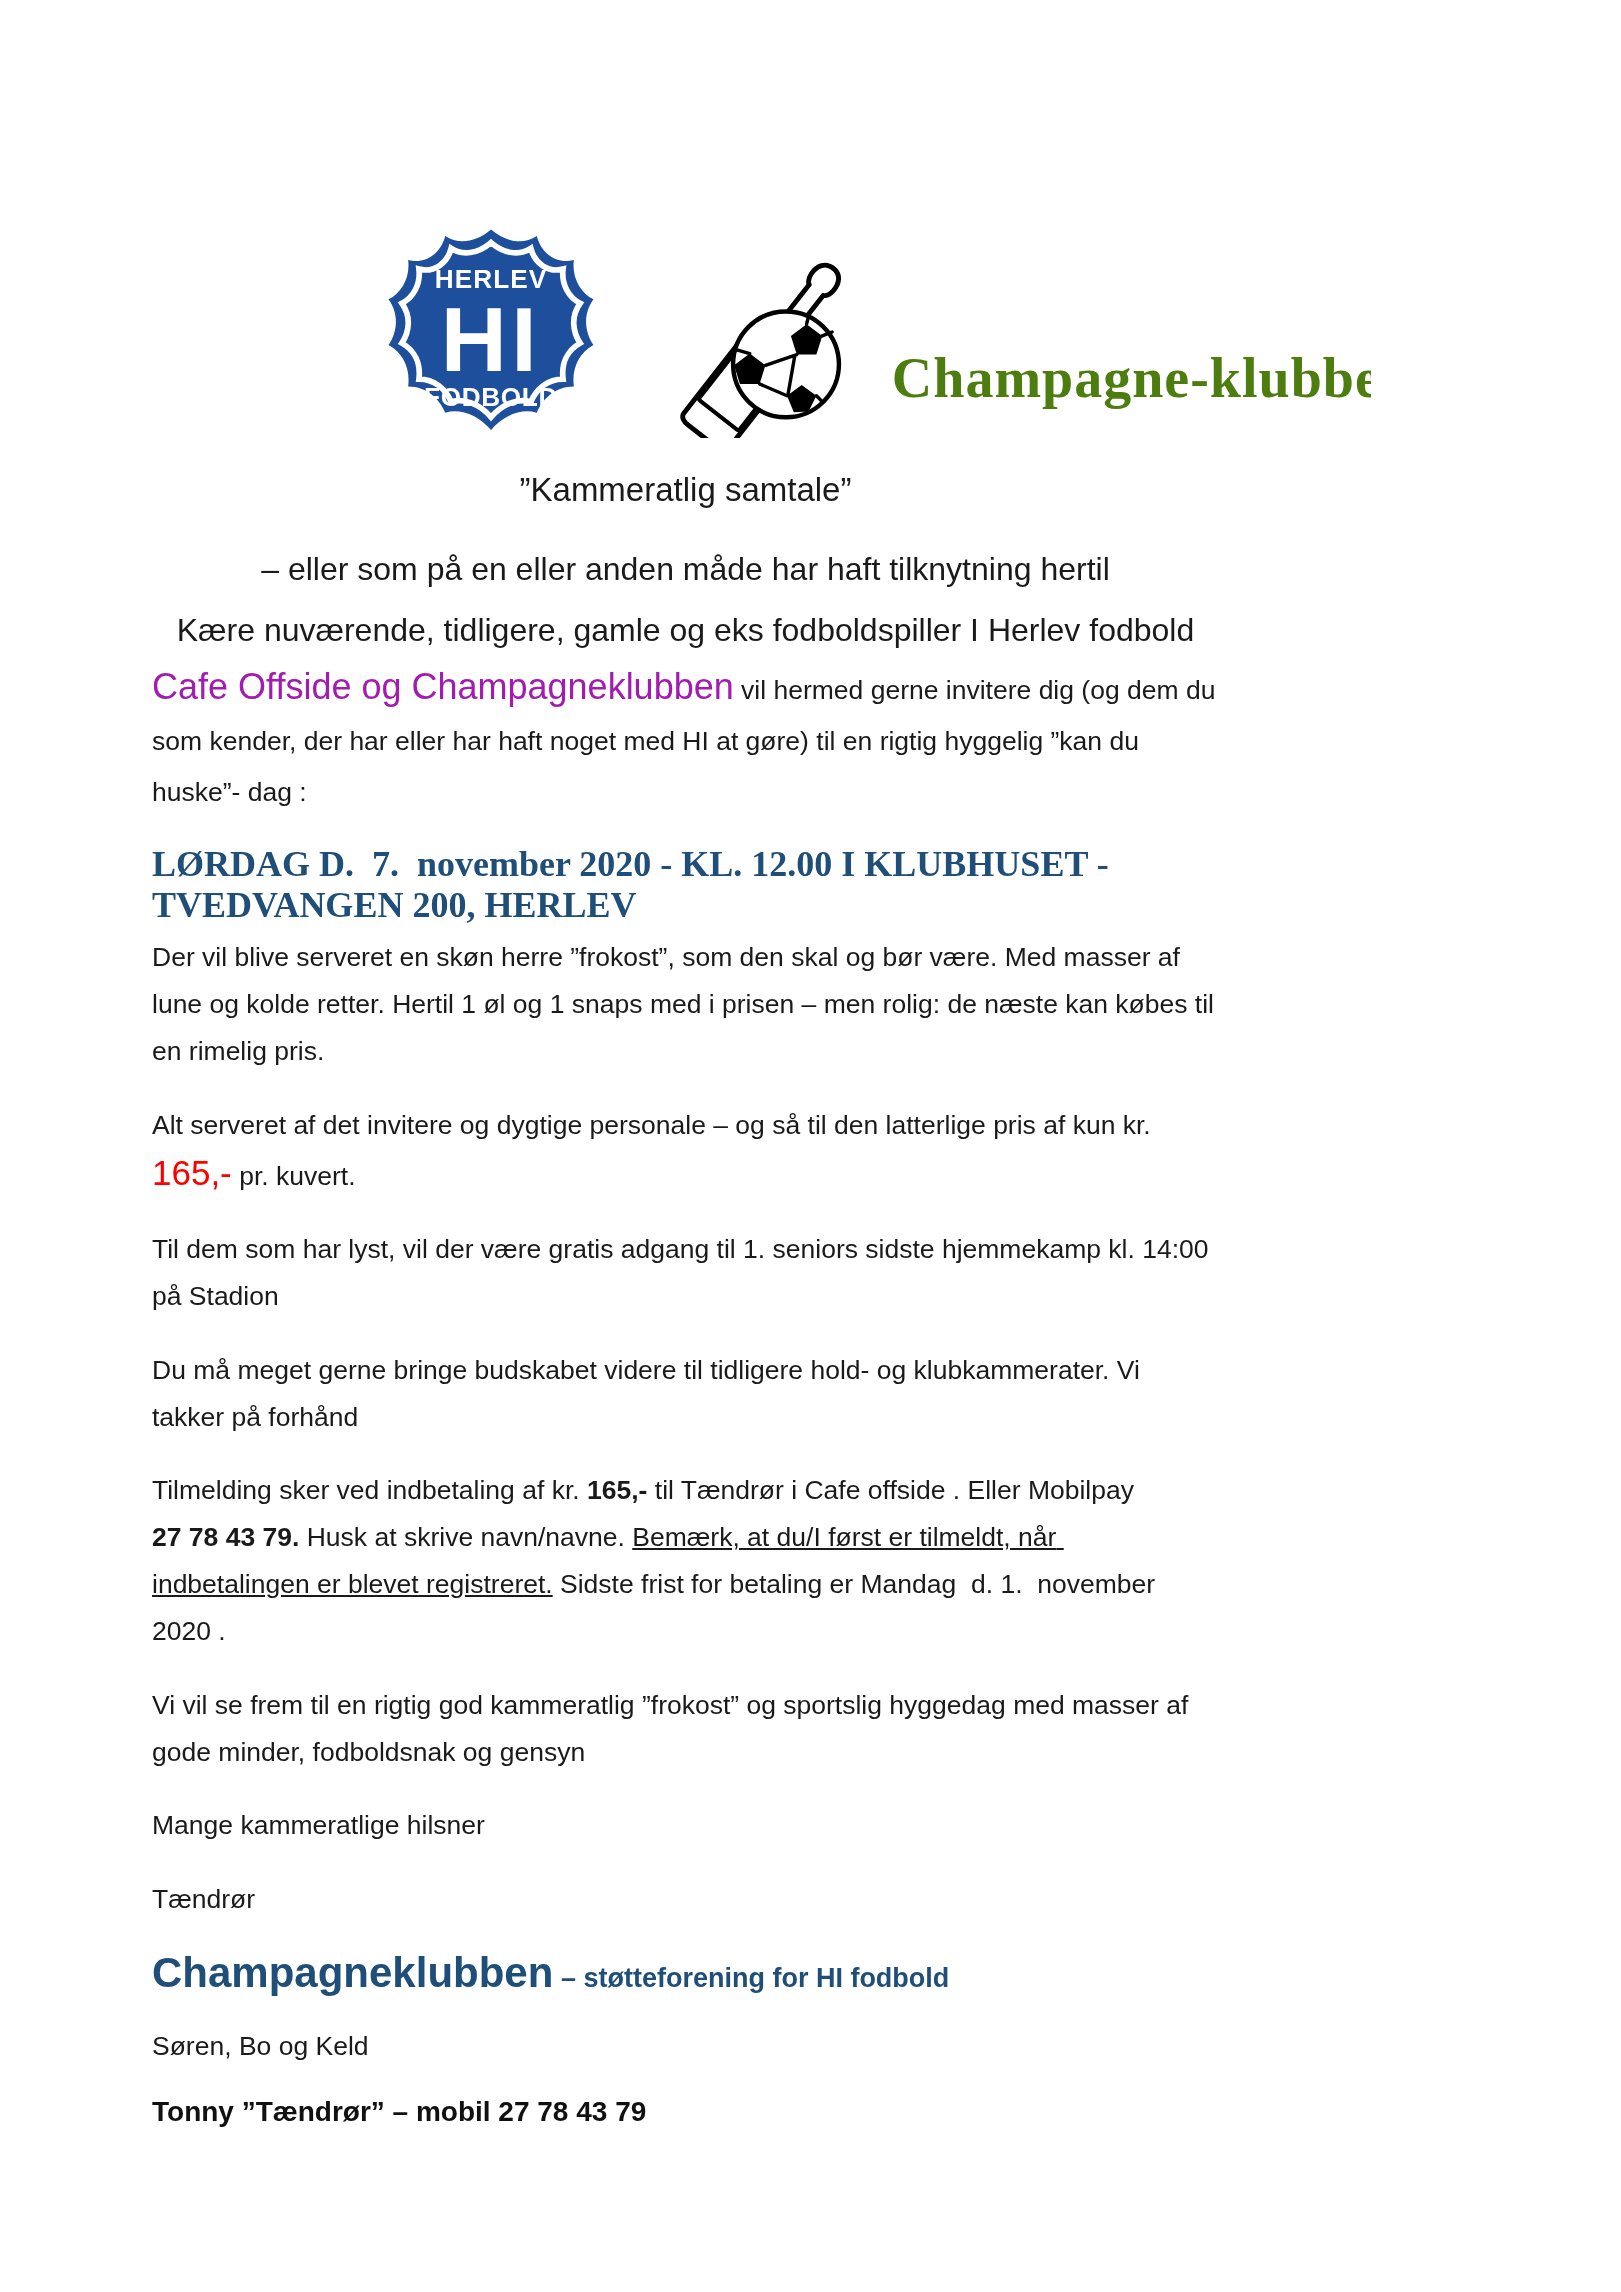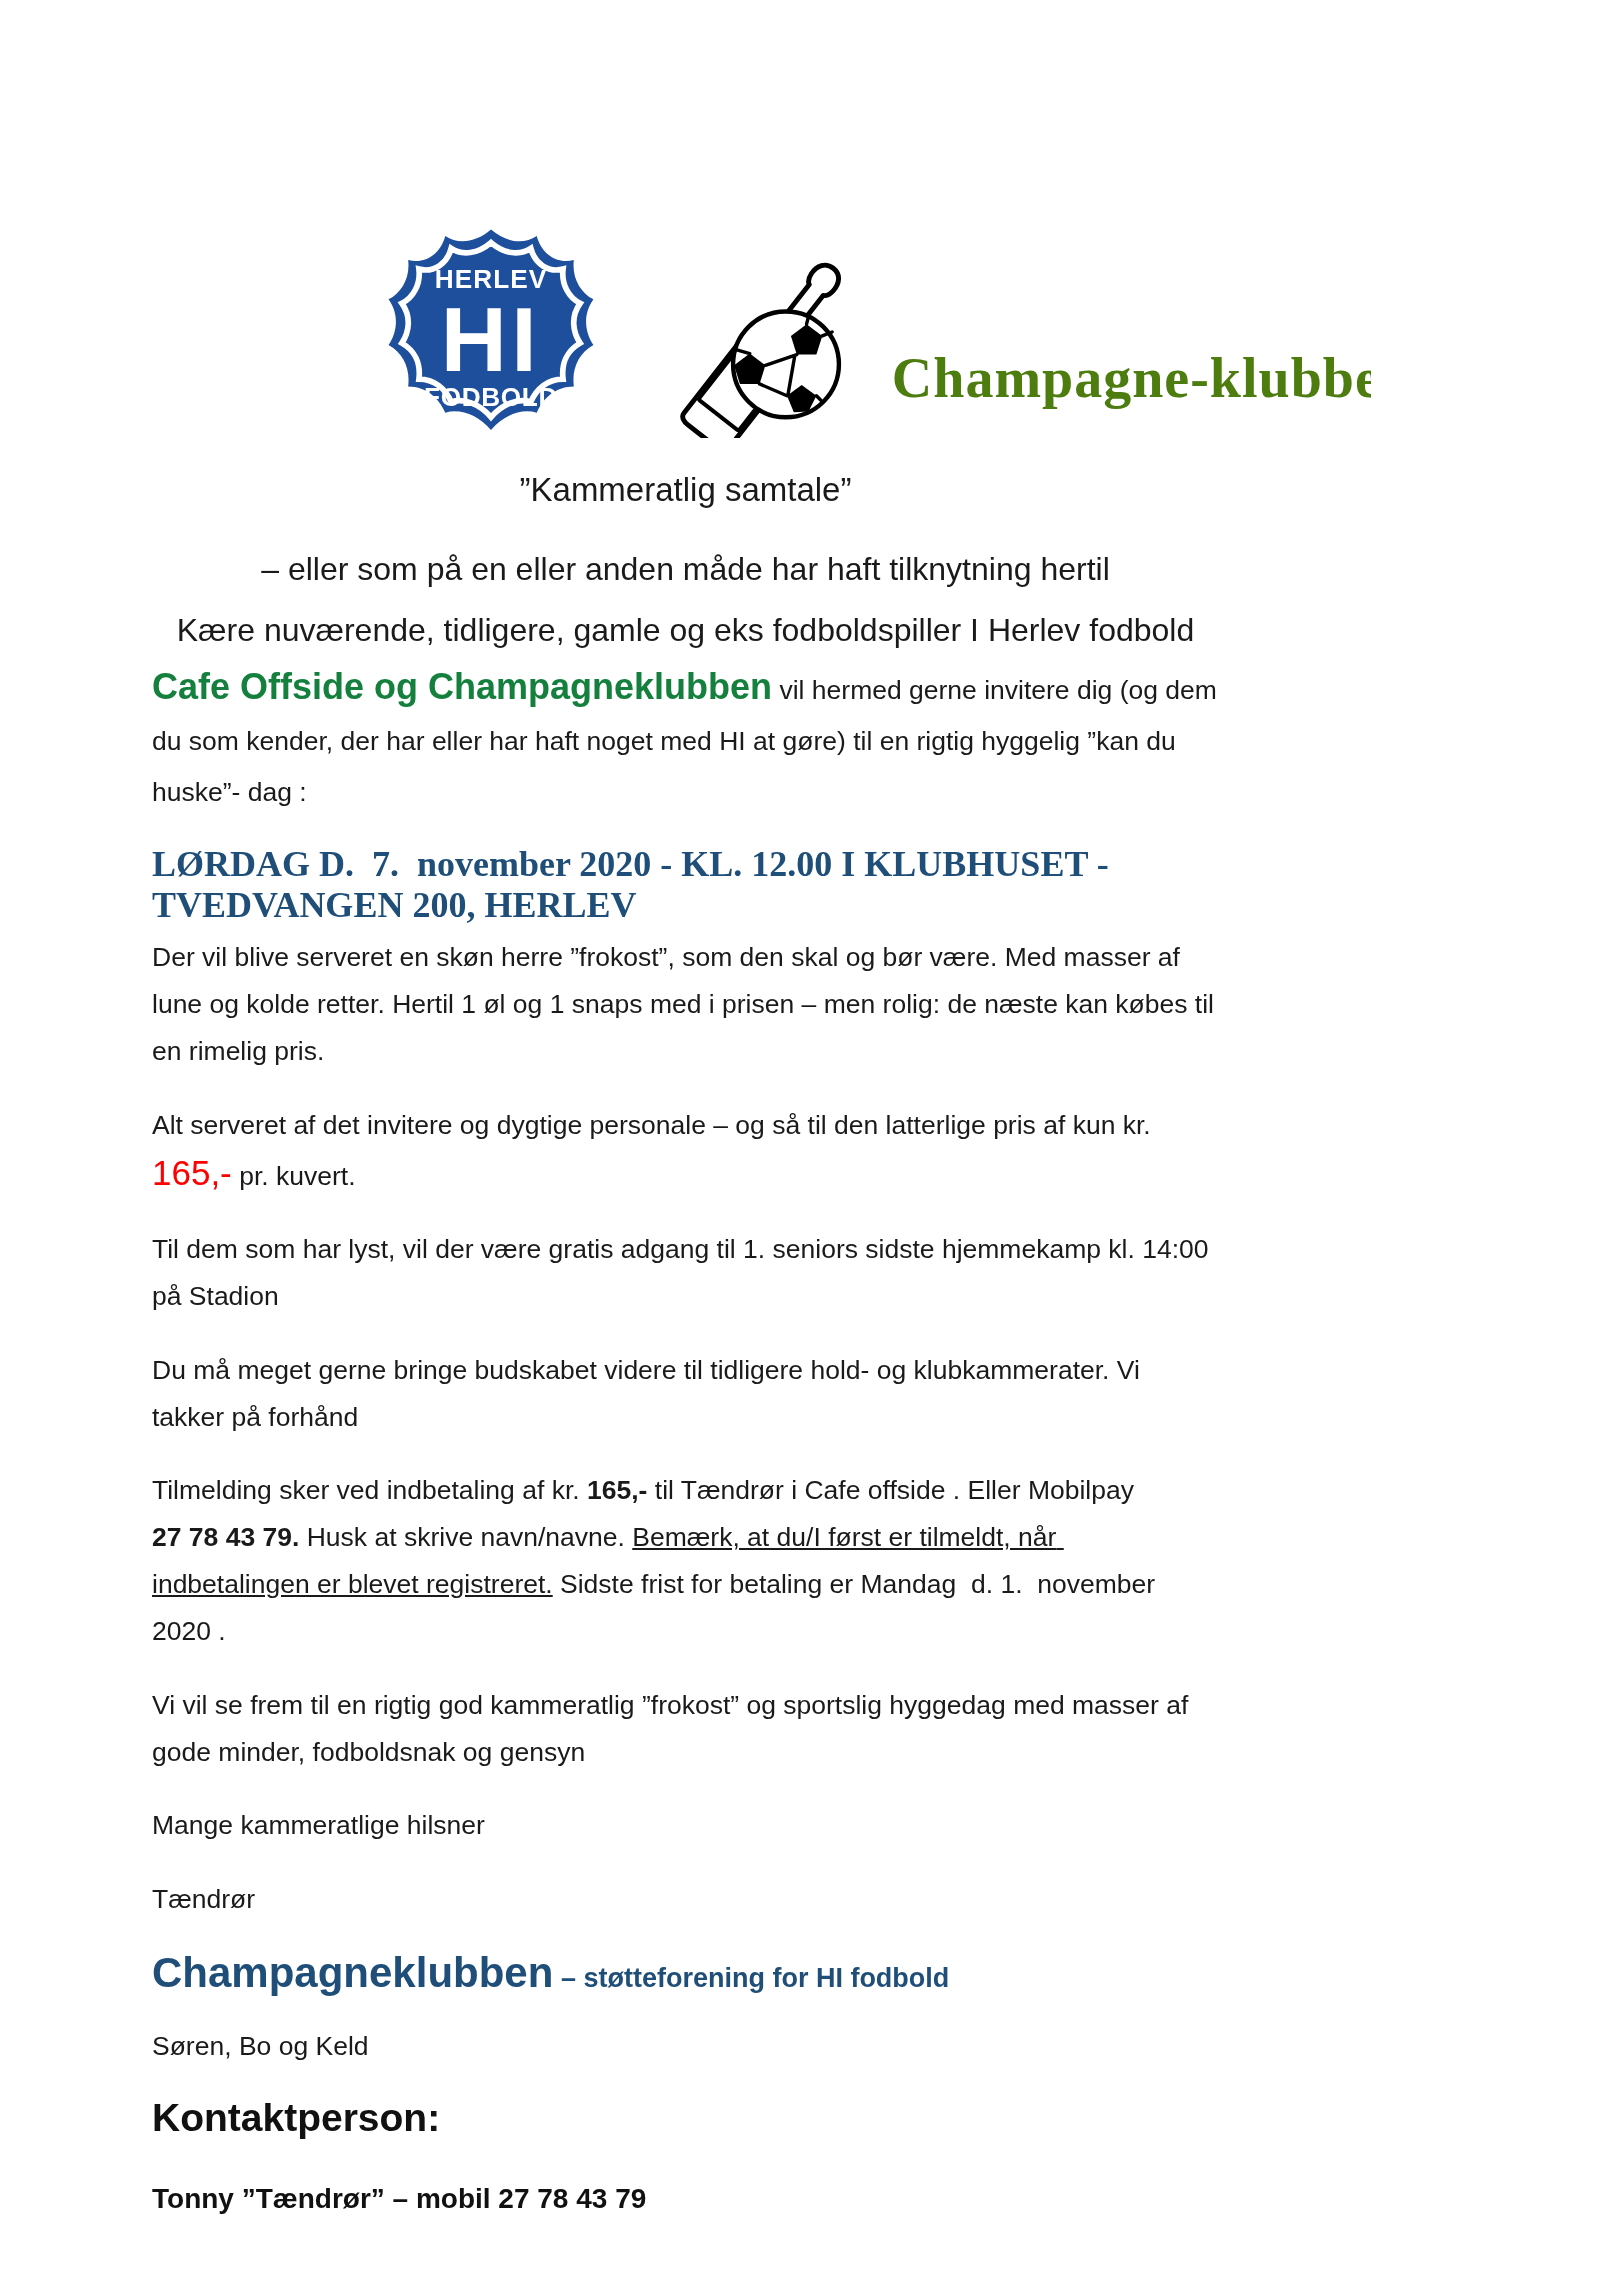--- a/index.html
+++ b/index.html
@@ -20,21 +20,21 @@
   .wordmark {
     font-family:"Liberation Serif", serif;
     font-weight:700; font-size:56px; letter-spacing:1px;
     color:#4d7c0f; align-self:flex-end; margin:0 0 31px 7.8px; white-space:nowrap;
   }
   
   .title { text-align:center; font-size:33px; line-height:43px; margin:27.4px 0 0 0; color:#1a1a1a; }
   .intro { text-align:center; font-size:32px; line-height:61px; margin-top:27.4px; }
   .para  { font-size:26.5px; line-height:47px; margin:0 0 26.5px 0; white-space:pre-wrap; }
   .invite { line-height:51px; }
-  .lead-blue { font-size:36px; font-weight:700; color:#15803d; }
+  .lead-blue { font-size:36px; font-weight:400; color:#a21caf; }
   .event {
     font-family:"Liberation Serif", serif; font-weight:700;
     color:#1f4e79; font-size:36px; line-height:41px;
     margin:2px 0 7.8px 0; white-space:pre-wrap;
   }
   .bold { font-weight:700; }
   .underline { text-decoration:underline; }
   .price { color:#ff0000; font-size:35px; }
   .club-heading { margin:3.9px 0 25.5px 0; color:#1f4e79; font-weight:700; white-space:pre-wrap; }
   .club-big { font-size:42px; }
@@ -100,18 +100,17 @@
   <p class="para">Vi vil se frem til en rigtig god kammeratlig ”frokost” og sportslig hyggedag med masser af gode minder, fodboldsnak og gensyn</p>
 
   <p class="para">Mange kammeratlige hilsner</p>
 
   <p class="para">Tændrør</p>
 
   <h3 class="club-heading"><span class="club-big">Champagneklubben</span><span class="club-small"> – støtteforening for HI fodbold</span></h3>
 
   <p class="para">Søren, Bo og Keld</p>
 
-  <h3 class="contact-heading">Kontaktperson:</h3>
 
   <p class="contact-line">Tonny ”Tændrør” – mobil 27 78 43 79</p>
 
 </div>
 
 
 </body></html>

